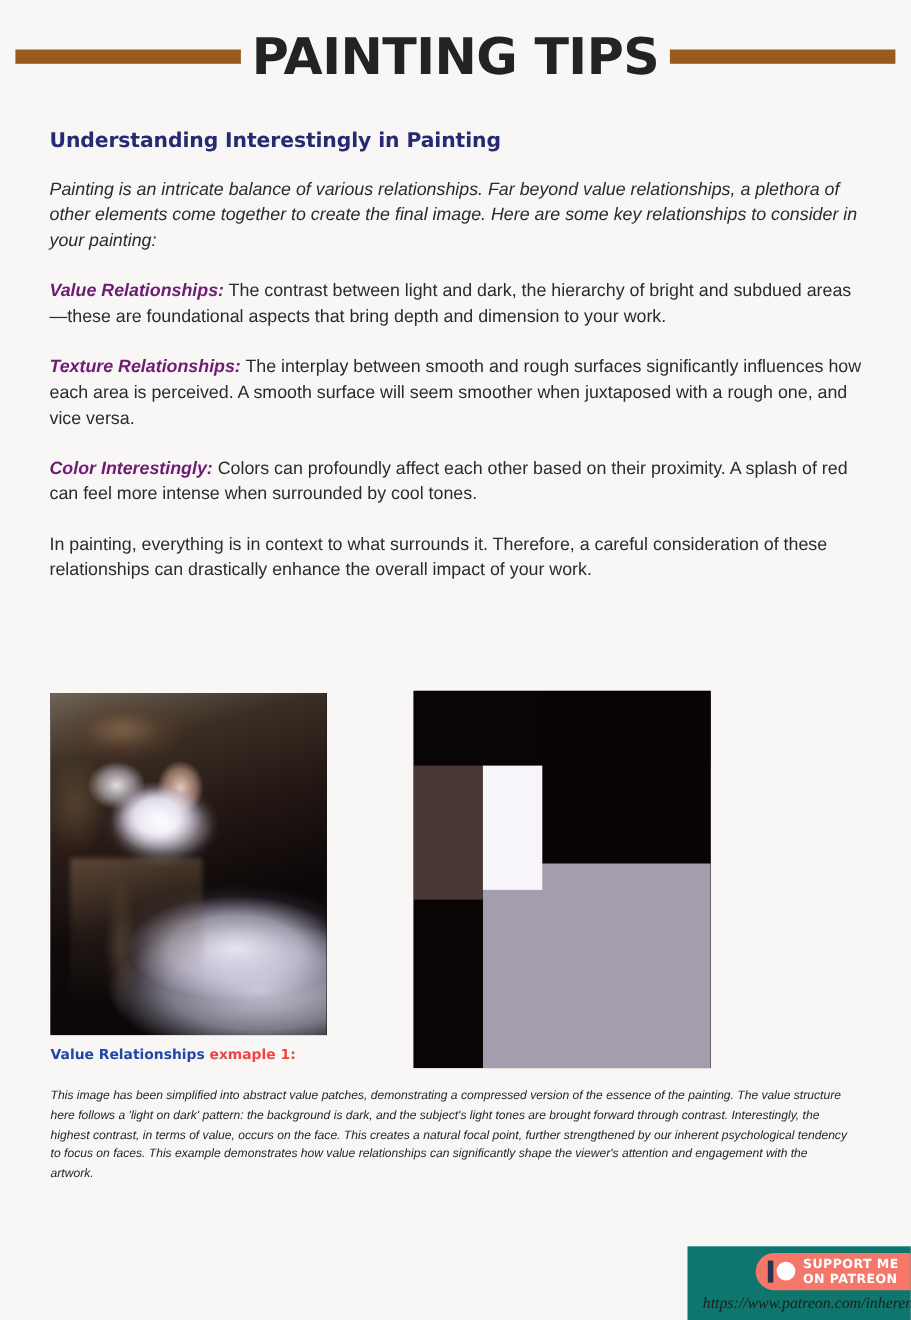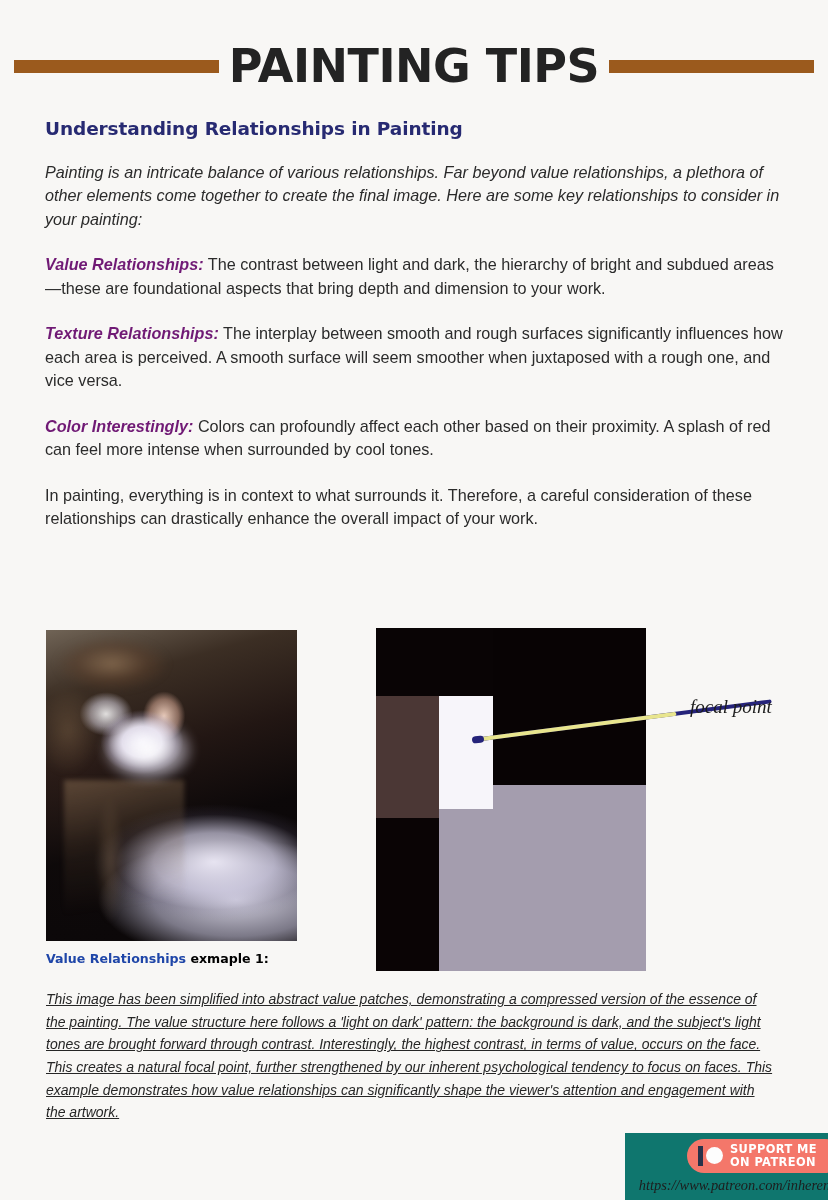--- a/index.html
+++ b/index.html
@@ -19,21 +19,21 @@
     position: relative;
     width: 828px;
     height: 1200px;
     box-sizing: border-box;
   }
 
   
   .header {
     position: absolute;
     left: 0;
-    top: 35px;
+    top: 20px;
     width: 828px;
     height: 62px;
     display: flex;
     align-items: center;
     justify-content: center;
   }
   .rule {
     height: 13px;
     background: #9b5a1d;
     flex: 0 0 auto;
@@ -217,36 +217,35 @@
   .caption {
     position: absolute;
     left: 46px;
     top: 951px;
     font-family: "DejaVu Sans", sans-serif;
     font-size: 12.6px;
     font-weight: bold;
     white-space: nowrap;
   }
   .caption .cap-blue { color: #1f46a8; }
-  .caption .cap-dark { color: #000000; }
+  .caption .cap-dark { color: #ef4444; }
 
   
   .footer-desc {
     position: absolute;
     left: 46px;
     top: 988px;
     width: 730px;
     font-family: "Liberation Sans", sans-serif;
     font-style: italic;
-    font-size: 14px;
+    font-size: 11px;
     line-height: 1.62;
     color: #262626;
     margin: 0;
     text-align: left;
-    text-decoration: underline;
   }
 
   
   .patreon-panel {
     position: absolute;
     left: 625px;
     top: 1133px;
     width: 223px;
     height: 67px;
     background: #0f766e;
@@ -310,21 +309,21 @@
 <div class="page">
 
   <div class="header">
     <div class="rule rule-left"></div>
     <div class="title">PAINTING TIPS</div>
     <div class="rule rule-right"></div>
   </div>
 
   <div class="content">
 
-    <h2 class="section-heading">Understanding Relationships in Painting</h2>
+    <h2 class="section-heading">Understanding Interestingly in Painting</h2>
 
     <p class="body italic">Painting is an intricate balance of various relationships. Far beyond value relationships, a plethora of other elements come together to create the final image. Here are some key relationships to consider in your painting:</p>
 
     <p class="body">
       <span class="lead-in">Value Relationships:</span><span> The contrast between light and dark, the hierarchy of bright and subdued areas—these are foundational aspects that bring depth and dimension to your work.</span>
     </p>
 
     <p class="body">
       <span class="lead-in">Texture Relationships:</span><span> The interplay between smooth and rough surfaces significantly influences how each area is perceived. A smooth surface will seem smoother when juxtaposed with a rough one, and vice versa.</span>
     </p>
@@ -349,26 +348,20 @@
     <div class="fig-right">
       <div class="patch patch-bg-dark"></div>
       <div class="patch patch-top-black"></div>
       <div class="patch patch-right-black"></div>
       <div class="patch patch-lavender"></div>
       <div class="patch patch-brown"></div>
       <div class="patch patch-lower-black"></div>
       <div class="patch patch-white"></div>
     </div>
 
-    <div class="pointer-wrap">
-      <div class="pointer-line-outer"></div>
-      <div class="pointer-line"></div>
-      <div class="pointer-dot"></div>
-      <div class="focal-label">focal point</div>
-    </div>
   </div>
 
   <div class="caption">
     <span class="cap-blue">Value Relationships</span><span class="cap-dark"> exmaple 1:</span>
   </div>
 
   <p class="footer-desc">This image has been simplified into abstract value patches, demonstrating a compressed version of the essence of the painting. The value structure here follows a 'light on dark' pattern: the background is dark, and the subject's light tones are brought forward through contrast. Interestingly, the highest contrast, in terms of value, occurs on the face. This creates a natural focal point, further strengthened by our inherent psychological tendency to focus on faces. This example demonstrates how value relationships can significantly shape the viewer's attention and engagement with the artwork.</p>
 
   <div class="patreon-panel">
     <div class="patreon-badge">

